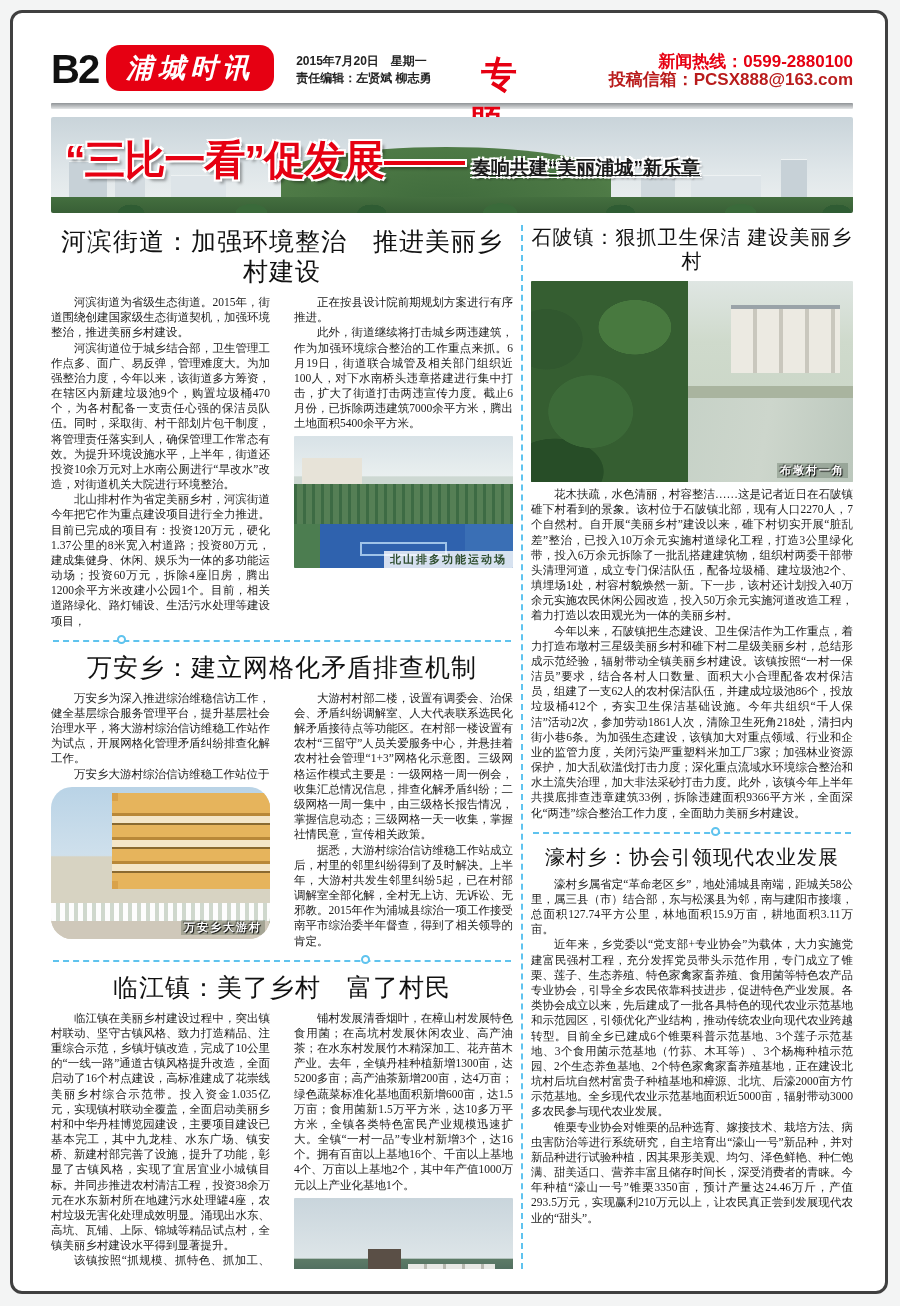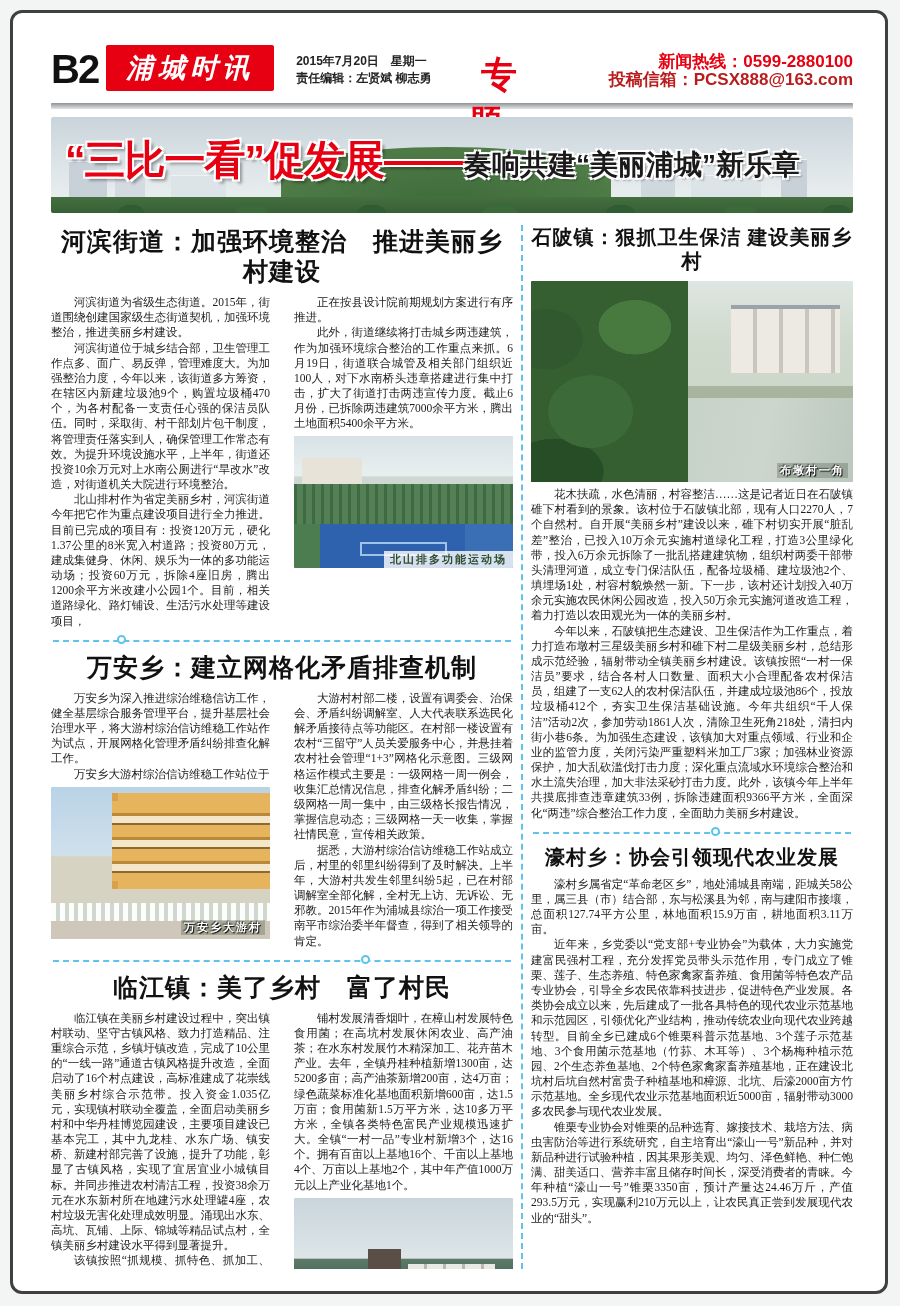--- a/index.html
+++ b/index.html
@@ -6,21 +6,21 @@
   html,body { width:900px; height:1306px; overflow:hidden; background:#f3f4f4; font-family:"Liberation Serif", serif; }
   .page { position:absolute; left:10px; top:10px; width:878px; height:1284px; background:#ffffff;
           border:3px solid #404040; border-radius:12px; overflow:hidden; }
   .content { position:absolute; left:38px; top:32px; width:802px; }
 
   
   .masthead { display:flex; align-items:flex-start; height:54px; font-family:"Liberation Sans", sans-serif; }
   .pageno { font-size:40px; font-weight:bold; color:#111; line-height:48px; letter-spacing:-2px; }
   .logo-box { margin-left:8px; width:168px; height:46px; background:#e60012; color:#fff; display:flex;
               align-items:center; justify-content:center; font-size:27px; font-weight:bold; font-style:italic;
-              letter-spacing:5px; border-radius:2px; }
+              letter-spacing:5px; border-radius:14px; }
   .dateblk { margin-left:22px; padding-top:8px; font-size:12px; font-weight:bold; color:#222; line-height:17px; }
   .section-title { position:absolute; left:358px; width:180px; text-align:center; top:6px; color:#e60012;
                    font-size:36px; font-weight:bold; letter-spacing:26px; text-indent:26px;
                    font-family:"Liberation Serif", serif; }
   .contact { margin-left:auto; text-align:right; padding-top:8px; font-size:17px; font-weight:bold; line-height:18px; }
   .contact .hot { color:#e60012; }
   .contact .mail { color:#b91c1c; }
   .head-bar { height:6px; margin-top:4px; background:linear-gradient(#8f9396,#e3e5e6); border-radius:1px; }
 
   
@@ -48,30 +48,30 @@
       radial-gradient(24px 14px at 40% 100%, #2f5c33 60%, transparent 61%),
       radial-gradient(28px 16px at 56% 100%, #3a6a3a 60%, transparent 61%),
       radial-gradient(24px 14px at 71% 100%, #2f5c33 60%, transparent 61%),
       radial-gradient(26px 15px at 86% 100%, #3a6a3a 60%, transparent 61%),
       radial-gradient(24px 14px at 98% 100%, #2f5c33 60%, transparent 61%),
       linear-gradient(#446f3f,#385f36); }
   .banner-headline { position:absolute; left:14px; top:16px; white-space:nowrap;
                      font-family:"Liberation Sans", sans-serif; font-weight:bold; }
   .bh-red { font-size:41px; color:#e60012; letter-spacing:-1px;
             text-shadow:-2px -2px 0 #fff, 2px -2px 0 #fff, -2px 2px 0 #fff, 2px 2px 0 #fff, 4px 4px 3px rgba(0,0,0,.35); }
-  .bh-black { font-size:28px; color:#1a1a1a; margin-left:0;
-            text-shadow:-2px -2px 0 #fff, 2px -2px 0 #fff, -2px 2px 0 #fff, 2px 2px 0 #fff, 3px 3px 2px rgba(0,0,0,.3); }
+  .bh-black { font-size:19px; color:#1a1a1a; margin-left:8px;
+            text-shadow:-2px -2px 0 #fff, 2px -2px 0 #fff, -2px 2px 0 #fff, 2px 2px 0 #fff, 3px 3px 2px rgba(0,0,0,.3);text-decoration:underline; }
 
   
   .main { display:flex; margin-top:10px; height:1046px; overflow:hidden; }
   .col-left { width:462px; }
   .v-divider { border-left:2px dashed #5fc3ee; margin:2px 8px 0 8px; }
   .col-right { flex:1; min-width:0; }
 
-  .art-title { text-align:center; font-weight:bold; color:#111; letter-spacing:1px; line-height:1.2;
+  .art-title { text-align:center; font-weight:normal; color:#111; letter-spacing:1px; line-height:1.2;
                font-family:"Liberation Serif", serif; }
   .t-big { font-size:25px; margin:4px 0 8px 0; }
   .t-right { font-size:20px; margin:2px 0 8px 0; }
 
   .art-cols { display:flex; gap:24px; }
   .subcol { width:224px; }
   .body-text { font-size:11.5px; line-height:1.32; color:#1c1c1c; text-align:justify; }
   .body-text p { text-indent:2em; }
 
   .h-divider { position:relative; border-top:2px dashed #5fc3ee; margin:11px 2px; }
@@ -88,21 +88,21 @@
     letter-spacing:2px; padding:1px 6px; }
 
   .photo-court { height:132px; margin-top:4px; background:linear-gradient(#d8e2e7 0%, #e9efef 30%, #cdd8d2 31%); }
   .pc-bldg { position:absolute; left:8px; top:22px; width:60px; height:30px; background:#e7e3d8; }
   .pc-fence { position:absolute; left:0; right:0; top:48px; height:40px;
     background:repeating-linear-gradient(90deg, #3d6b44 0 3px, #557f55 3px 9px); }
   .pc-court { position:absolute; left:0; right:0; bottom:0; height:44px;
     background:linear-gradient(90deg, #4c7d50 0 12%, #2f62ae 12% 78%, #3a6fb5 78% 100%); }
   .pc-line { position:absolute; left:30%; right:30%; bottom:12px; height:14px; border:2px solid #9fc3e8; }
 
-  .photo-village { height:152px; margin-top:5px; background:linear-gradient(#b9d3e6 0%, #cfe0ec 45%, #d7d3c2 46%); }
+  .photo-village { height:152px; margin-top:5px; background:linear-gradient(#b9d3e6 0%, #cfe0ec 45%, #d7d3c2 46%);border-radius:21px; }
   .pv-bldg { position:absolute; right:0; top:6px; width:72%; height:96px; background:#e6b45c;
     border-left:6px solid #d9a24a; }
   .pv-balcony { position:absolute; right:0; top:14px; width:72%; height:80px;
     background:repeating-linear-gradient(#e6b45c 0 12px, #b98838 12px 15px, #f4e6c8 15px 22px, #8a6a30 22px 24px); }
   .pv-fence { position:absolute; left:0; right:0; bottom:18px; height:18px;
     background:repeating-linear-gradient(90deg, #fdfdfd 0 5px, #cfd8cd 5px 9px); }
   .pv-road { position:absolute; left:0; right:0; bottom:0; height:18px; background:#cfc8ba; }
   .pv-flowers { position:absolute; right:0; width:55%; bottom:14px; height:10px;
     background:repeating-linear-gradient(90deg, #b04040 0 6px, #4c7a42 6px 14px); }
 

